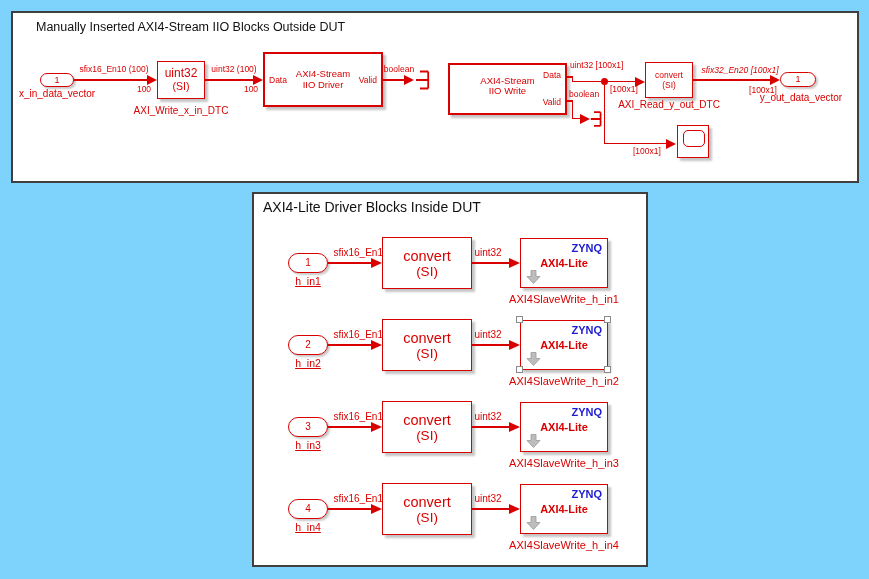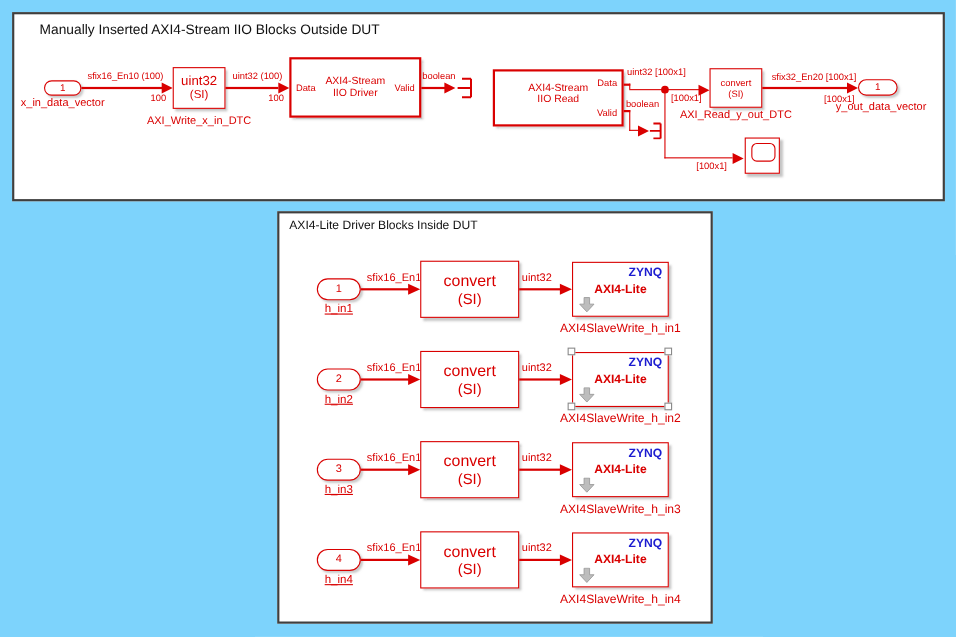--- a/index.html
+++ b/index.html
@@ -108,21 +108,21 @@
 
   <div class="hw" style="left:383px;top:79.2px;width:22px;"></div>
   <div class="arr a-top" style="left:404px;top:75px;"></div>
   <div class="lbl c s85" style="left:399px;top:64px;">boolean</div>
   <svg class="term" style="left:415px;top:70px;" width="15" height="20" viewBox="0 0 15 20">
     <path d="M13.2 1.5 H5 M13.2 1.5 V18.5 M13.2 10 H1 M13.2 18.5 H5" stroke="#d90000" stroke-width="1.8" fill="none"></path>
   </svg>
 
   <div class="blk b2" style="left:448px;top:63px;width:119px;height:52px;padding-bottom:6px;">
     <div class="t-l1">AXI4-Stream</div>
-    <div class="t-l2">IIO Read</div>
+    <div class="t-l2">IIO Write</div>
     <div class="inlbl" style="right:4px;top:5px;">Data</div>
     <div class="inlbl" style="right:4px;bottom:6px;">Valid</div>
   </div>
 
   <div class="hw" style="left:567px;top:76.2px;width:6px;"></div>
   <div class="vw" style="left:571.5px;top:76.2px;height:5px;"></div>
   <div class="hw" style="left:571.5px;top:80.7px;width:64px;"></div>
   <div class="arr a-top" style="left:635px;top:76.5px;"></div>
   <div class="lbl s85" style="left:570px;top:60px;">uint32 [100x1]</div>
   <div class="dot" style="left:601px;top:78px;"></div>
@@ -147,30 +147,30 @@
   </div>
 
   <div class="blk" style="left:645px;top:62px;width:48px;height:36px;">
     <div class="cv-l1">convert</div>
     <div class="cv-l2">(SI)</div>
   </div>
   <div class="lbl c s10" style="left:669px;top:99px;">AXI_Read_y_out_DTC</div>
 
   <div class="hw" style="left:693px;top:79.2px;width:77px;"></div>
   <div class="arr a-top" style="left:770px;top:75px;"></div>
-  <div class="lbl c s85" style="left:740px;top:65px;">sfix32_En20 [100x1]</div>
+  <div class="lbl c s85" style="left:740px;top:65px;font-style:italic;">sfix32_En20 [100x1]</div>
   <div class="lbl c s85" style="left:763px;top:85px;">[100x1]</div>
 
   <div class="port s9" style="left:780px;top:72px;width:36px;height:15px;line-height:13px;">
     <span>1</span>
   </div>
   <div class="lbl c s10" style="left:801px;top:92px;">y_out_data_vector</div>
 
   <div class="panel" style="left:252px;top:192px;width:392px;height:371px;"></div>
-  <div class="ptitle" style="left:263px;top:199px;font-size:11px;">AXI4-Lite Driver Blocks Inside DUT</div>
+  <div class="ptitle" style="left:263px;top:199px;font-size:14px;">AXI4-Lite Driver Blocks Inside DUT</div>
 
     <div class="row" style="top: 231px;">
       <div class="port r-oval">
         <span>1</span>
       </div>
       <div class="lbl c r-pname">h_in1</div>
       <div class="hw r-w1"></div>
       <div class="arr a-row r-a1"></div>
       <div class="lbl c r-sigin">sfix16_En10</div>
       <div class="blk r-conv">

